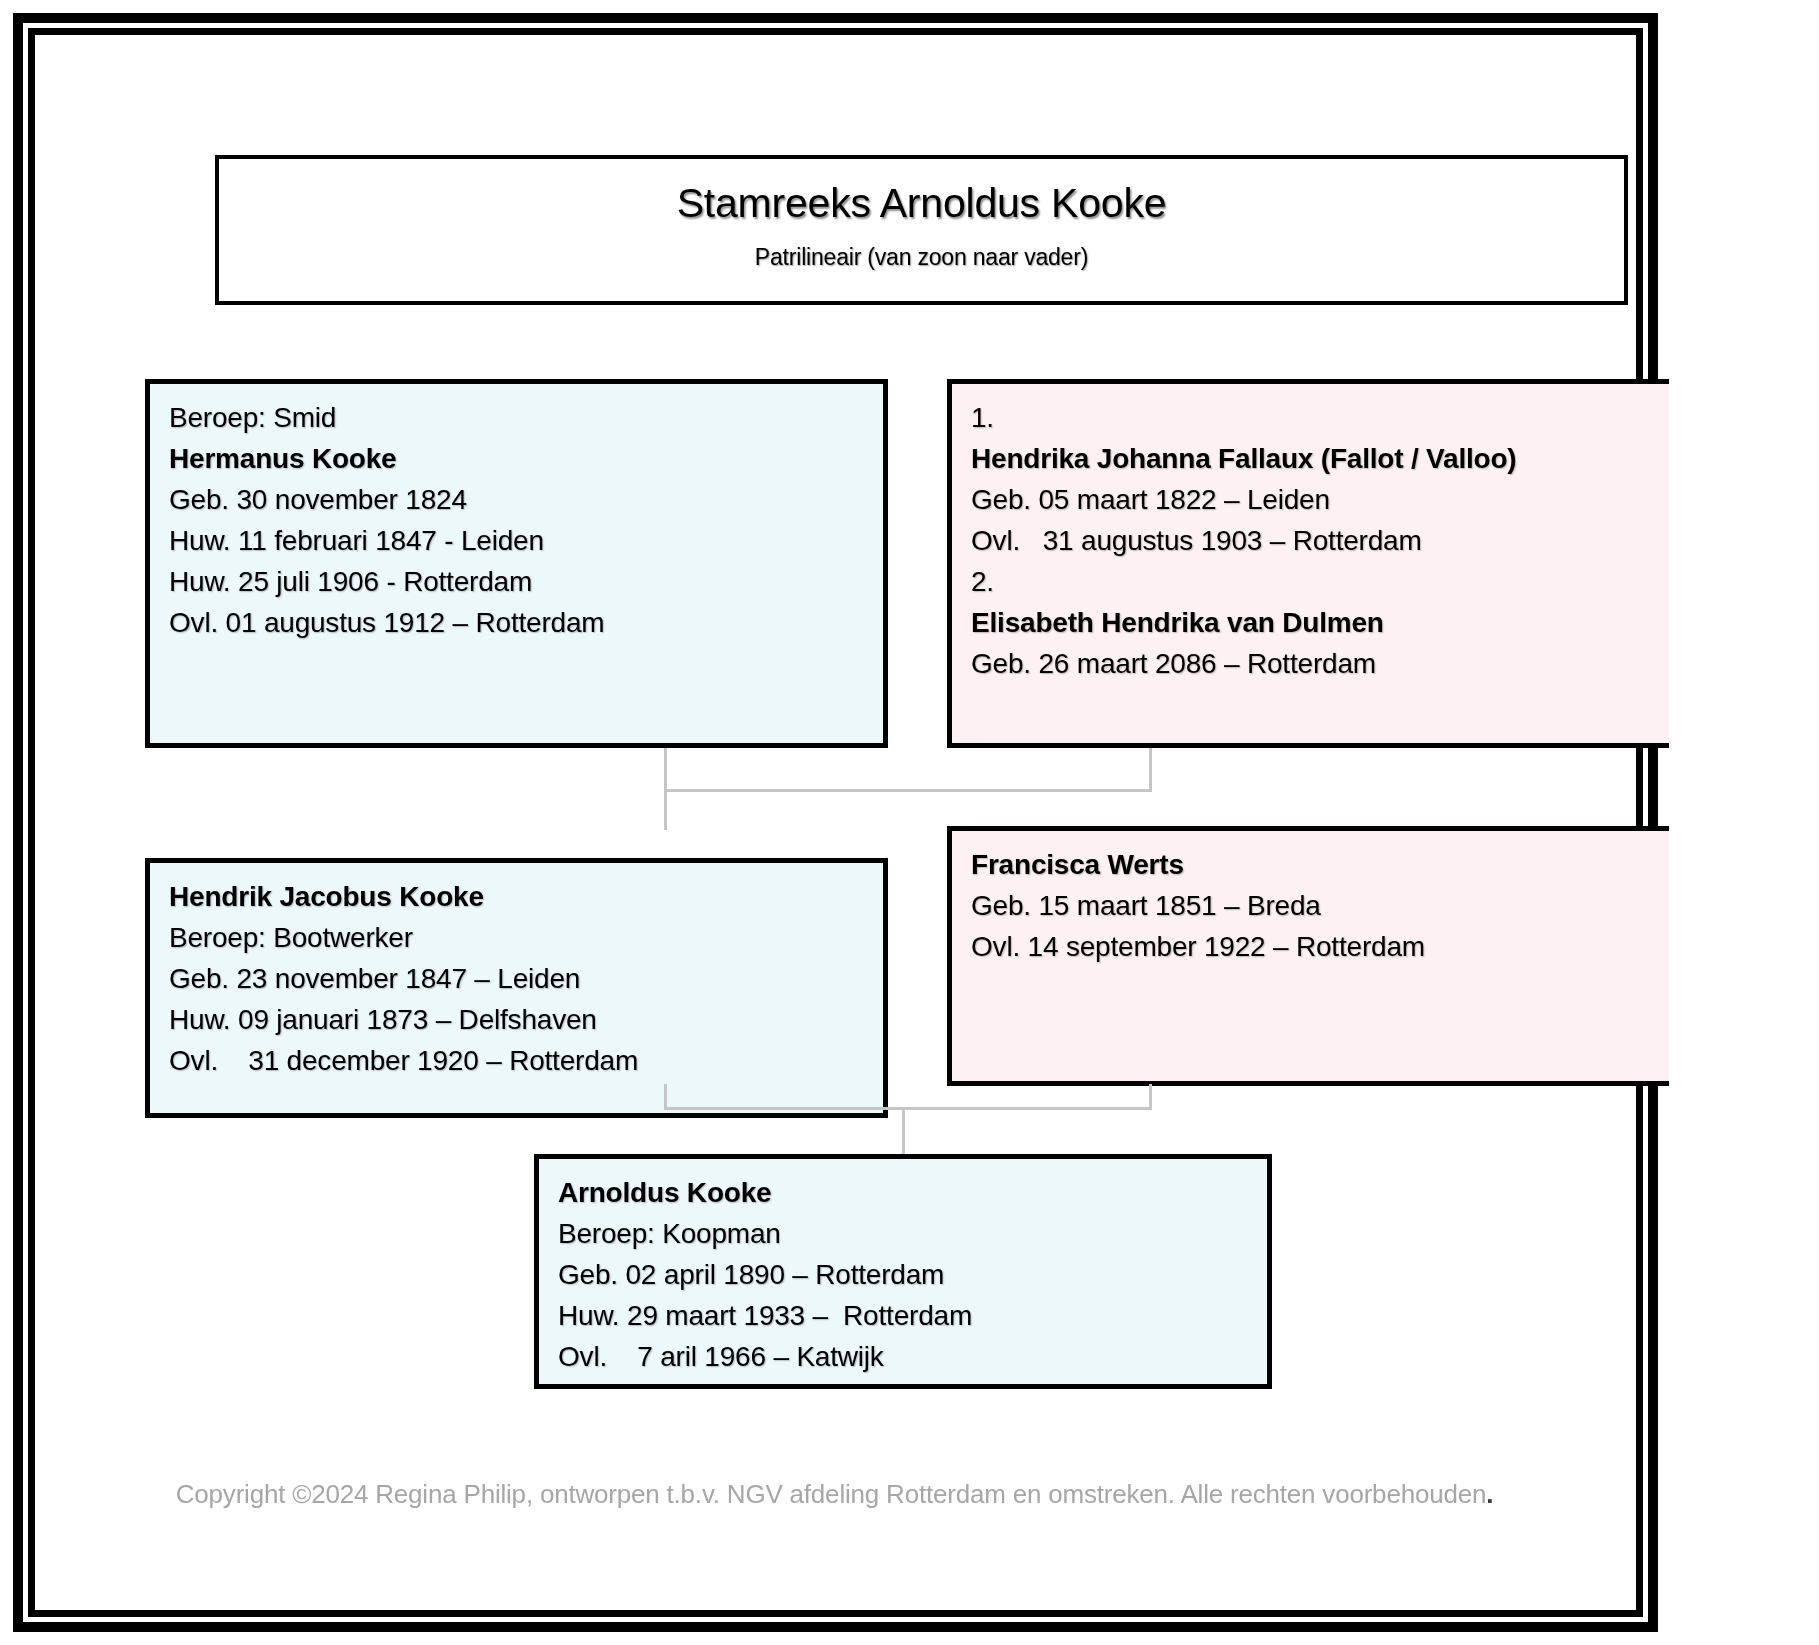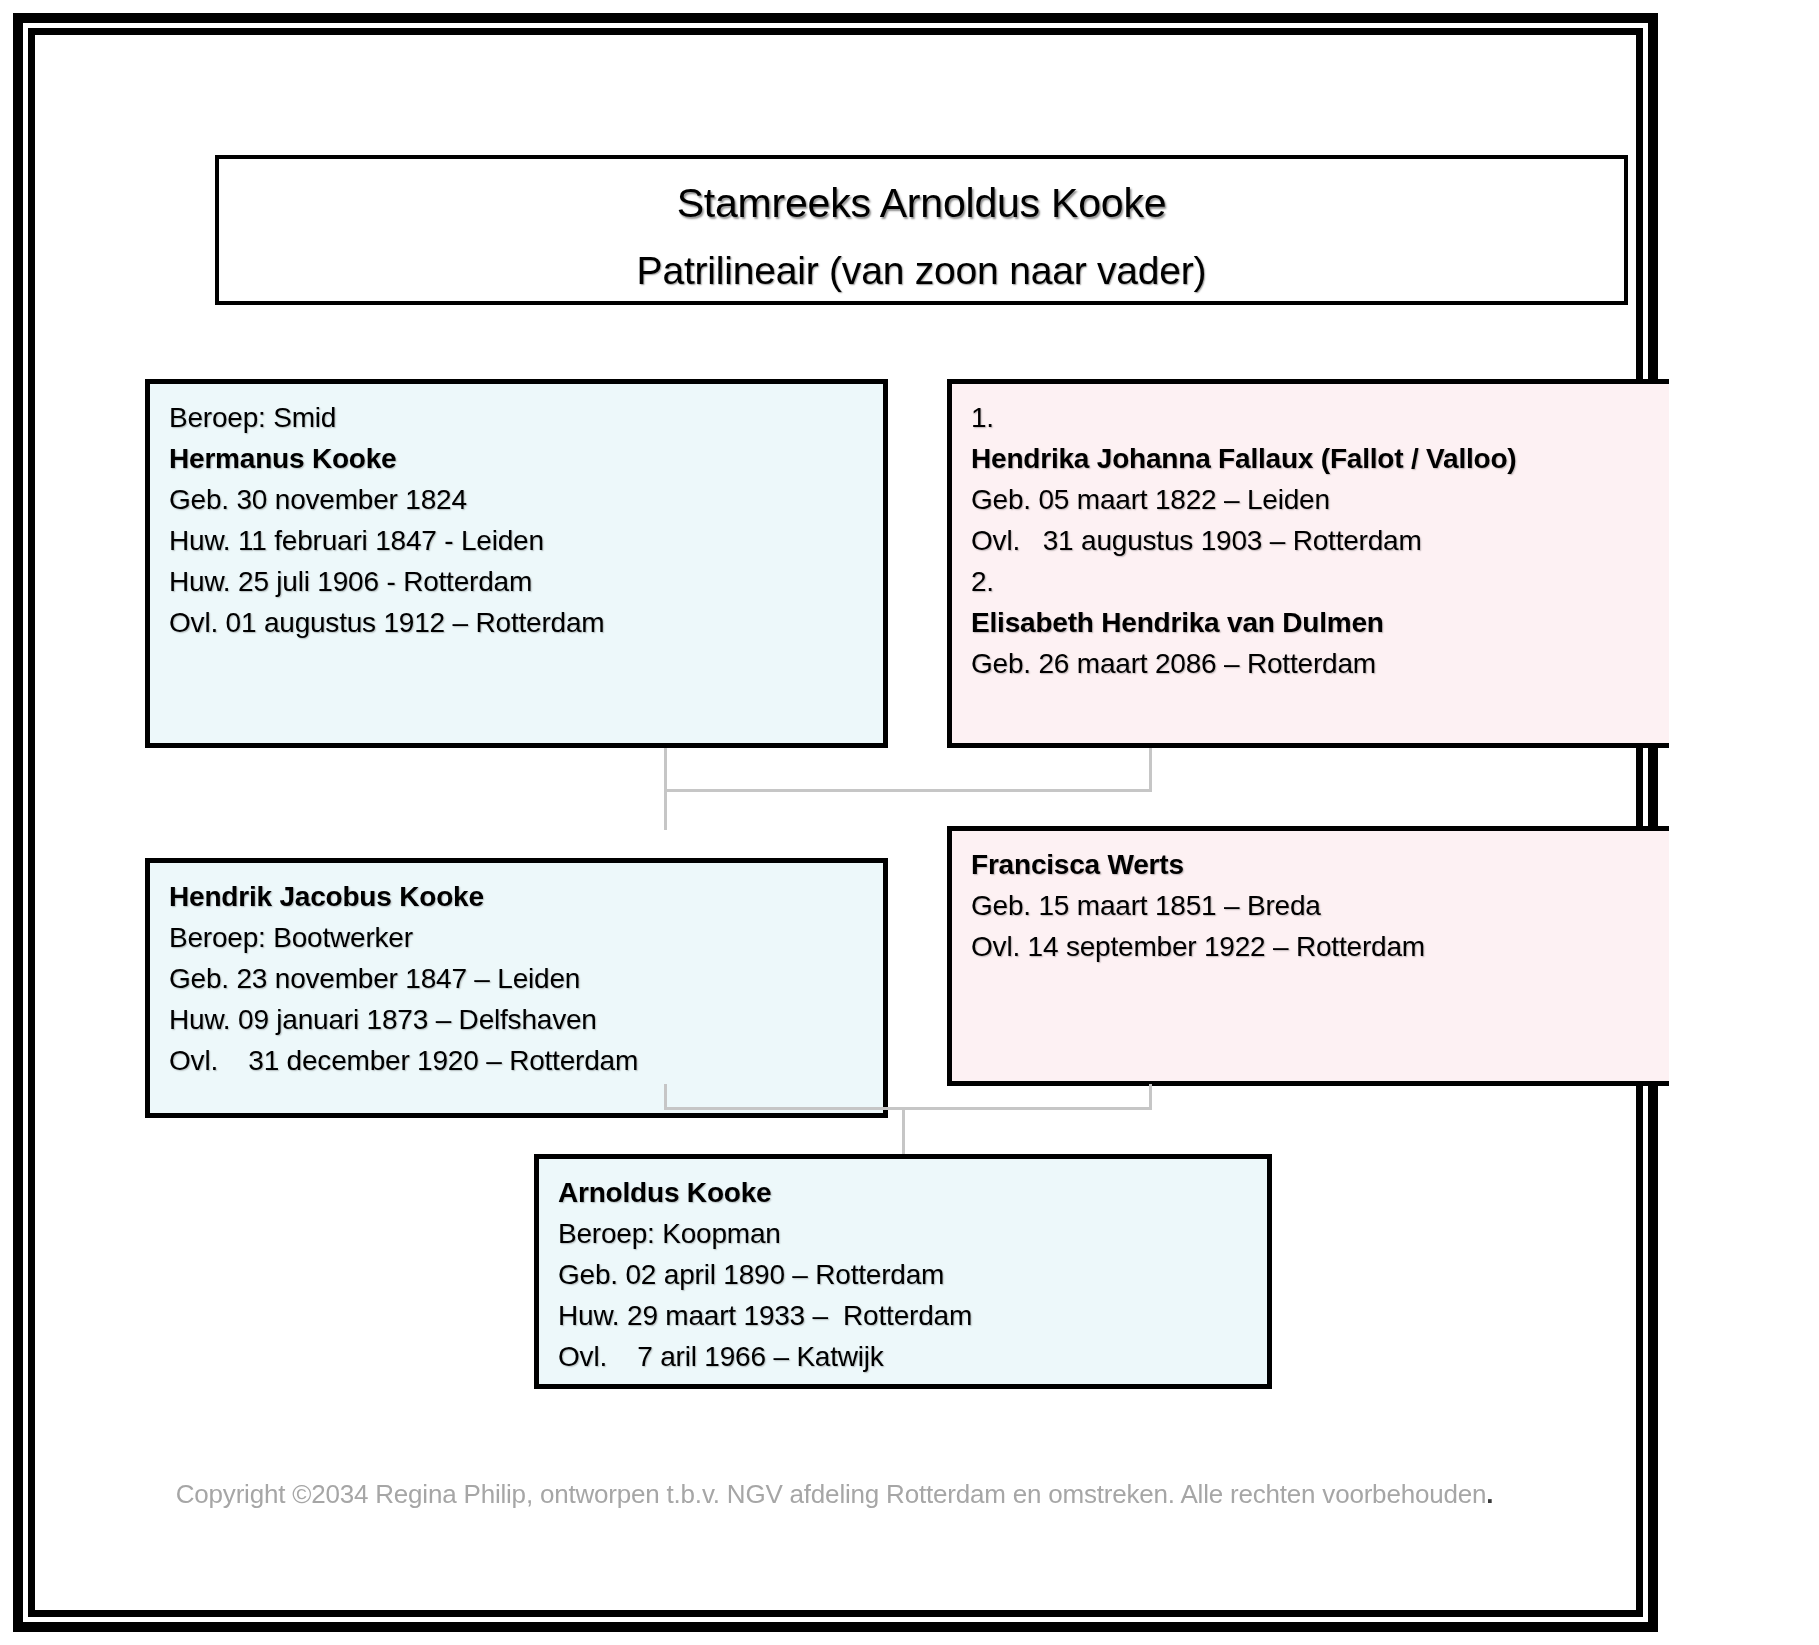--- a/index.html
+++ b/index.html
@@ -43,22 +43,22 @@
     background: #ffffff;
   }
   .title-main {
     margin-top: 21px;
     font-size: 41px;
     line-height: 46px;
     font-weight: 400;
     text-shadow: 1.5px 1.5px 2px rgba(0,0,0,0.45);
   }
   .title-sub {
-    margin-top: 29px;
-    font-size: 39px;
+    margin-top: 15px;
+    font-size: 23px;
     line-height: 32px;
     font-weight: 400;
     text-shadow: 1px 1px 1.5px rgba(0,0,0,0.4);
   }
 
   
   .card {
     position: absolute;
     border: 5px solid #000000;
     box-sizing: border-box;
@@ -165,15 +165,15 @@
   <div class="conn j2-mid-v"></div>
 
   <div class="card card-male card-arnoldus">
     <div class="line bold">Arnoldus Kooke</div>
     <div class="line">Beroep: Koopman</div>
     <div class="line">Geb. 02 april 1890 – Rotterdam</div>
     <div class="line">Huw. 29 maart 1933 –  Rotterdam</div>
     <div class="line">Ovl.    7 aril 1966 – Katwijk</div>
   </div>
 
-  <div class="copyright"><span>Copyright ©2034 Regina Philip, ontworpen t.b.v. NGV afdeling Rotterdam en omstreken. Alle rechten voorbehouden</span><span class="end-dot">.</span></div>
+  <div class="copyright"><span>Copyright ©2024 Regina Philip, ontworpen t.b.v. NGV afdeling Rotterdam en omstreken. Alle rechten voorbehouden</span><span class="end-dot">.</span></div>
 
 </div>
 
 </body></html>

